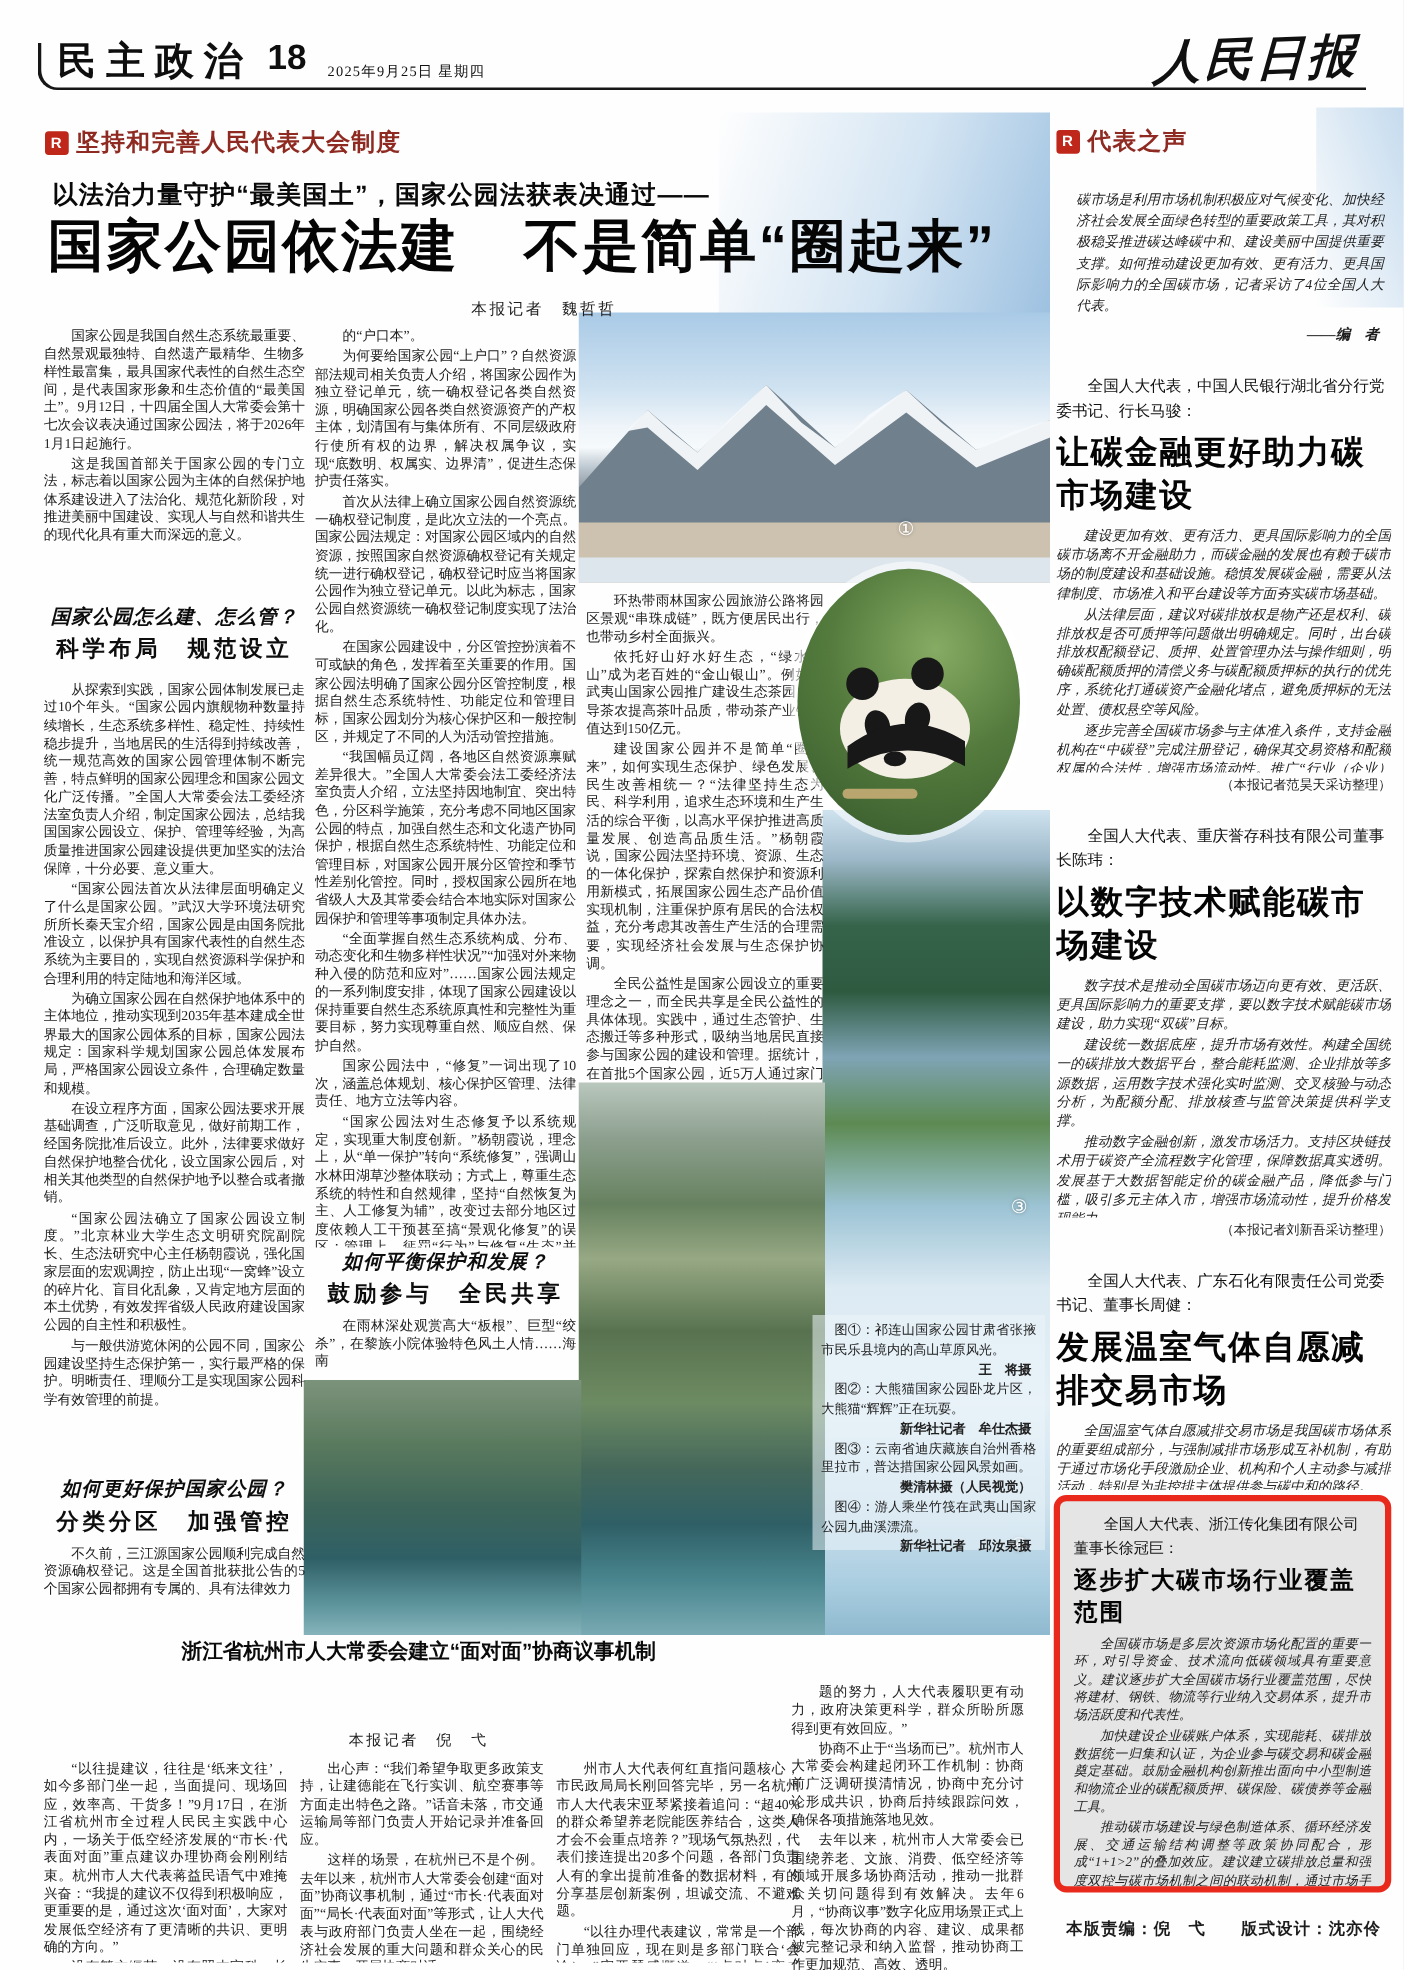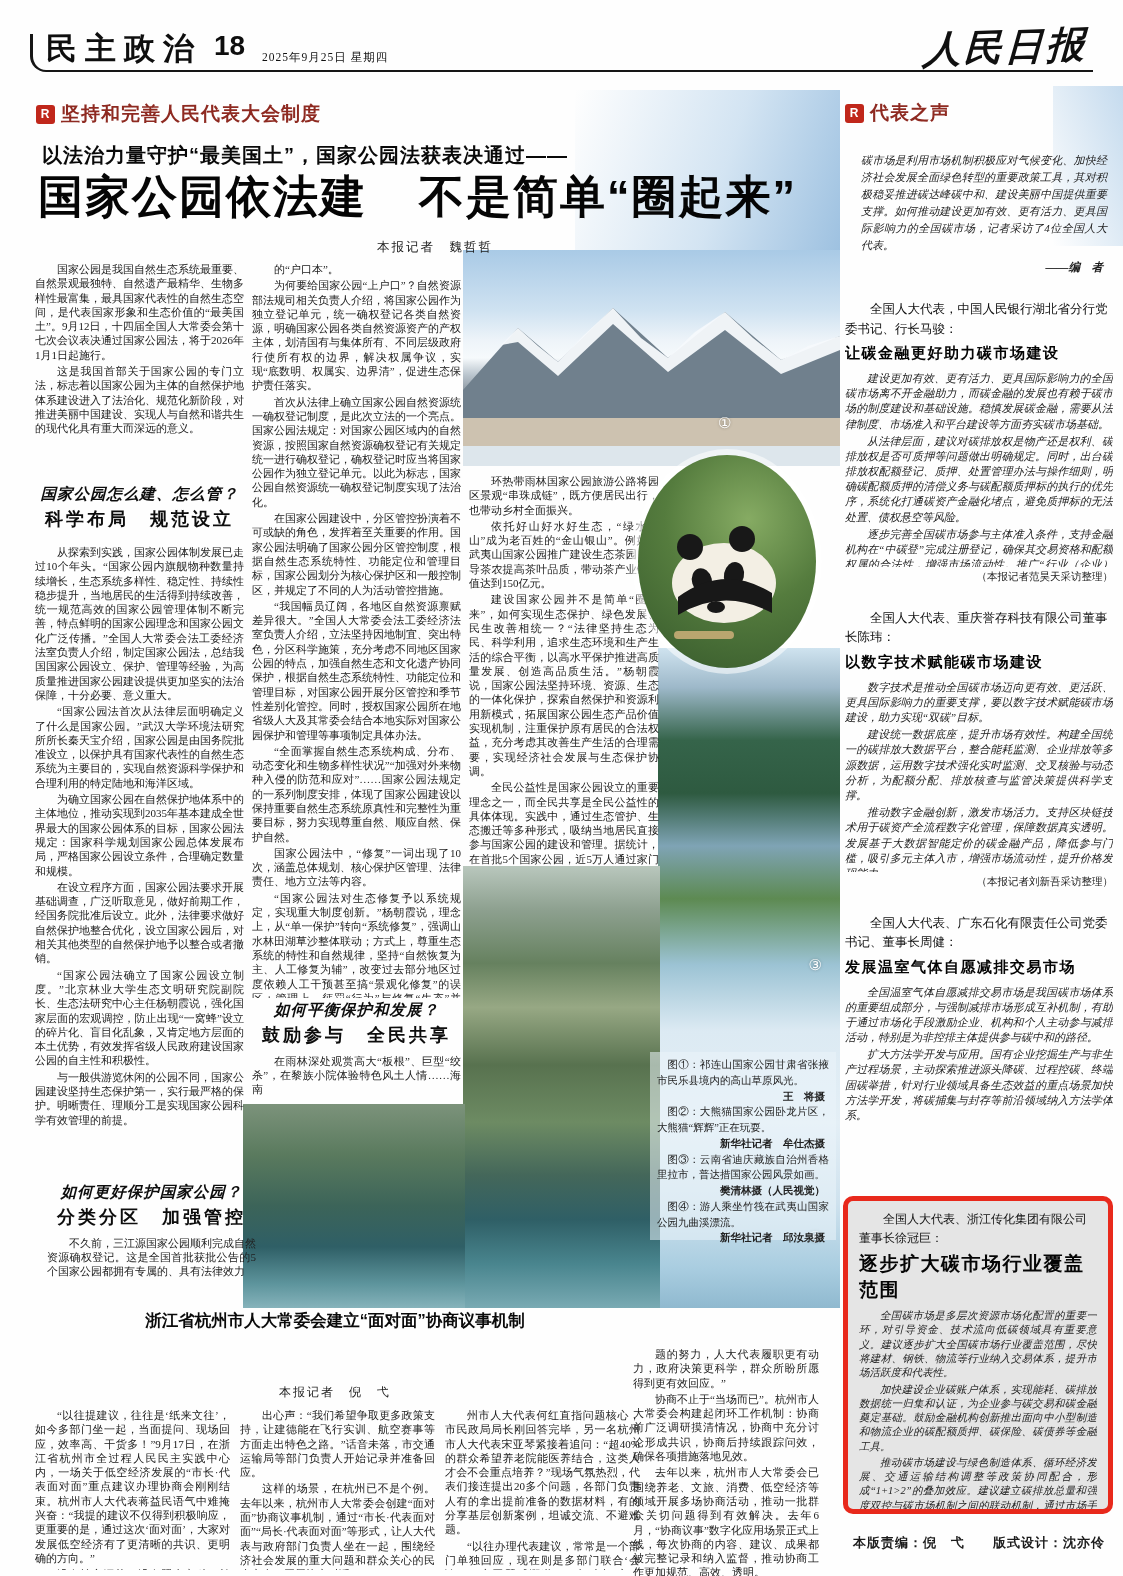--- a/index.html
+++ b/index.html
@@ -72,21 +72,21 @@
   .captions .credit { text-align:right; font-weight:700; padding-right:4px; }
   
   .right-col { position:absolute; left:845px; top:100px; width:268px; height:1092px;
     overflow:hidden; z-index:3;}
   .v-note { margin:26px 6px 0 16px; font-size:11px; line-height:1.55; font-style:italic;
     text-align:justify; color:#222;}
   .v-note-sign { text-align:right; font-size:11.5px; font-weight:700; font-style:italic;
     margin:6px 10px 0 0;}
   .v-art { margin-top:25px; }
   .v-intro { font-size:12.5px; line-height:1.55; text-indent:2em; color:#111;}
-  .v-headline { font-size:15px; font-weight:900; font-family:"Liberation Sans",sans-serif;
+  .v-headline { font-size:26px; font-weight:900; font-family:"Liberation Sans",sans-serif;
     letter-spacing:1.5px; margin:5px 0 8px; color:#050505;}
   .v-body { overflow:hidden; }
   .v-body p { font-size:11px; line-height:1.38; text-indent:2em; text-align:justify;
     font-style:italic; margin-bottom:2px; color:#222;}
   .v-sign { text-align:right; font-size:10.5px; margin-top:3px; color:#222;}
   .red-box { position:absolute; left:843px; top:1196px; width:270px; height:318px; z-index:4;
     border:5px solid #e8291c; border-radius:10px; background:#e5e5e5; padding:9px 11px; overflow:hidden;}
   .red-box .v-intro { font-size:12px; }
   .red-box .v-headline { font-size:19px; margin:4px 0 6px; }
   .red-box .v-body p { font-size:10.5px; line-height:1.36; }
@@ -180,21 +180,21 @@
 
   <div class="body-col" style="left:35px; top:545px; width:209px; height:634px;">
       <p>从探索到实践，国家公园体制发展已走过10个年头。“国家公园内旗舰物种数量持续增长，生态系统多样性、稳定性、持续性稳步提升，当地居民的生活得到持续改善，统一规范高效的国家公园管理体制不断完善，特点鲜明的国家公园理念和国家公园文化广泛传播。”全国人大常委会法工委经济法室负责人介绍，制定国家公园法，总结我国国家公园设立、保护、管理等经验，为高质量推进国家公园建设提供更加坚实的法治保障，十分必要、意义重大。</p>
       <p>“国家公园法首次从法律层面明确定义了什么是国家公园。”武汉大学环境法研究所所长秦天宝介绍，国家公园是由国务院批准设立，以保护具有国家代表性的自然生态系统为主要目的，实现自然资源科学保护和合理利用的特定陆地和海洋区域。</p>
       <p>为确立国家公园在自然保护地体系中的主体地位，推动实现到2035年基本建成全世界最大的国家公园体系的目标，国家公园法规定：国家科学规划国家公园总体发展布局，严格国家公园设立条件，合理确定数量和规模。</p>
       <p>在设立程序方面，国家公园法要求开展基础调查，广泛听取意见，做好前期工作，经国务院批准后设立。此外，法律要求做好自然保护地整合优化，设立国家公园后，对相关其他类型的自然保护地予以整合或者撤销。</p>
       <p>“国家公园法确立了国家公园设立制度。”北京林业大学生态文明研究院副院长、生态法研究中心主任杨朝霞说，强化国家层面的宏观调控，防止出现“一窝蜂”设立的碎片化、盲目化乱象，又肯定地方层面的本土优势，有效发挥省级人民政府建设国家公园的自主性和积极性。</p>
       <p>与一般供游览休闲的公园不同，国家公园建设坚持生态保护第一，实行最严格的保护。明晰责任、理顺分工是实现国家公园科学有效管理的前提。</p>
     </div>
 
-  <div class="body-col" style="left:47px; top:1182px; width:209px; height:120px;">
+  <div class="body-col" style="left:35px; top:1182px; width:209px; height:120px;">
     <div class="subhead" style="margin-top:0;">
       <span class="q">如何更好保护国家公园？</span>
       <span class="a">分类分区　加强管控</span>
     </div>
     <div>
         <p>不久前，三江源国家公园顺利完成自然资源确权登记。这是全国首批获批公告的5个国家公园都拥有专属的、具有法律效力</p>
       </div>
   </div>
 
   <div class="body-col" style="left:252px; top:262px; width:209px; height:736px;">

